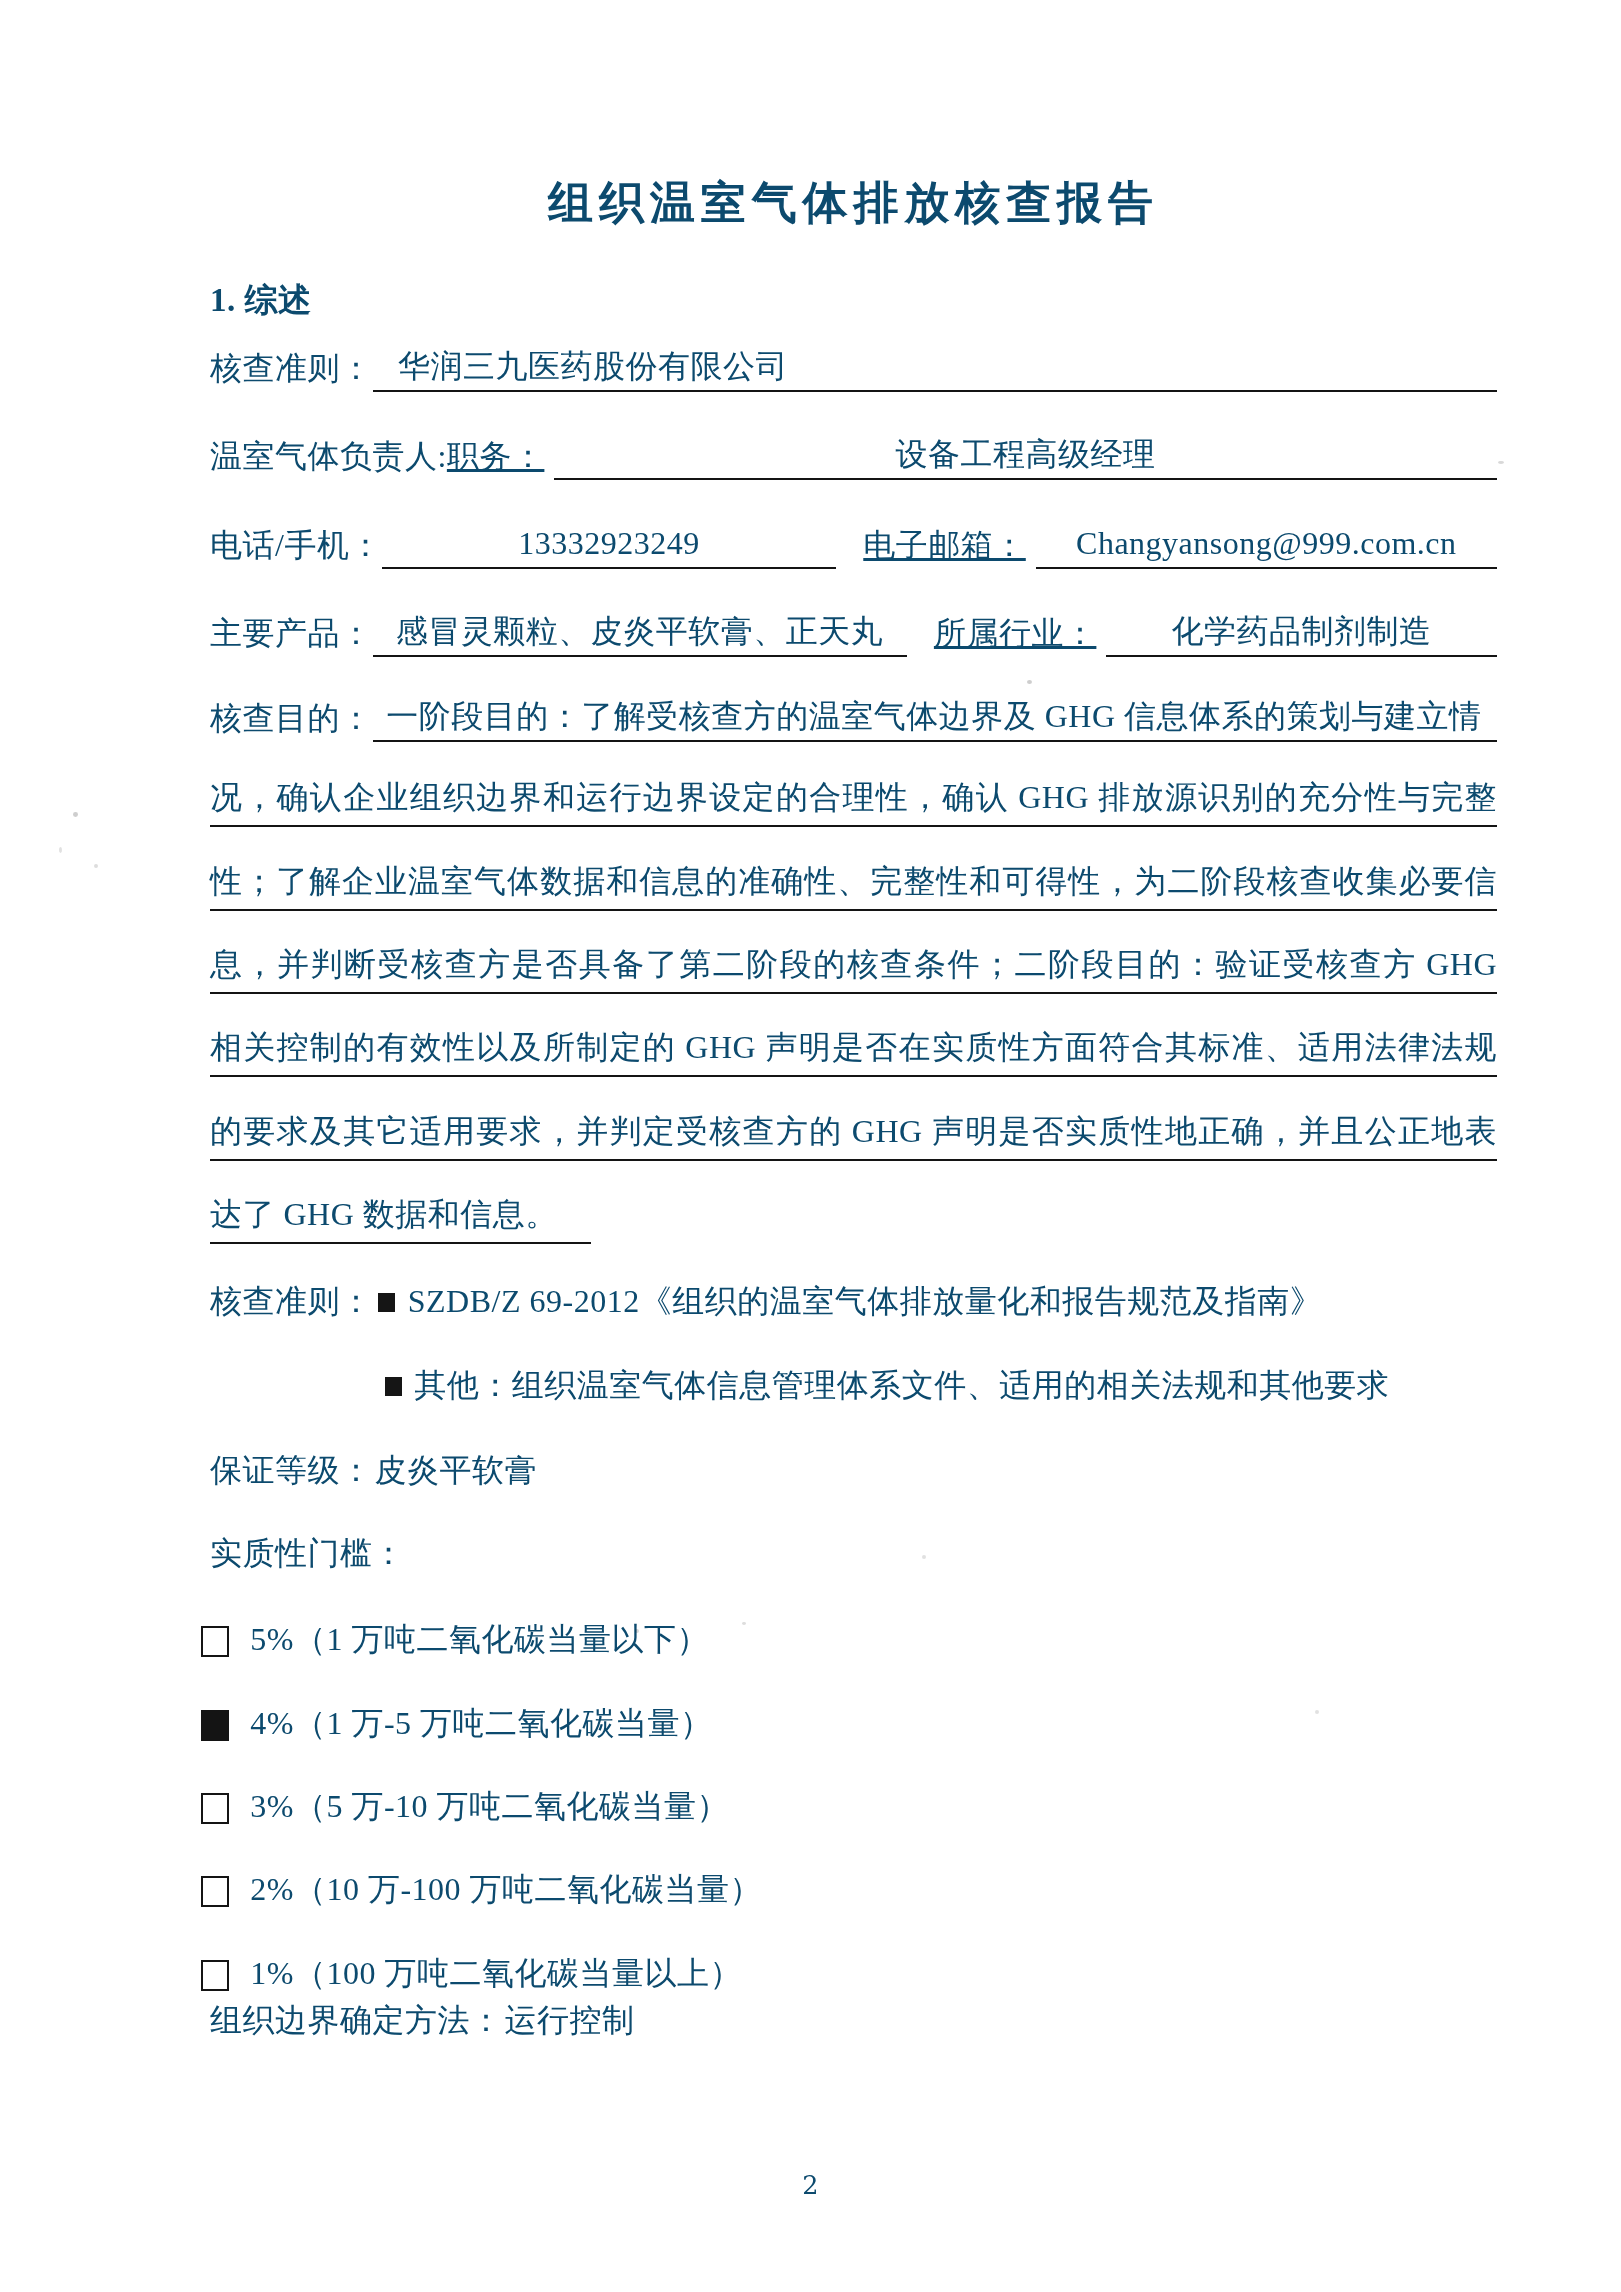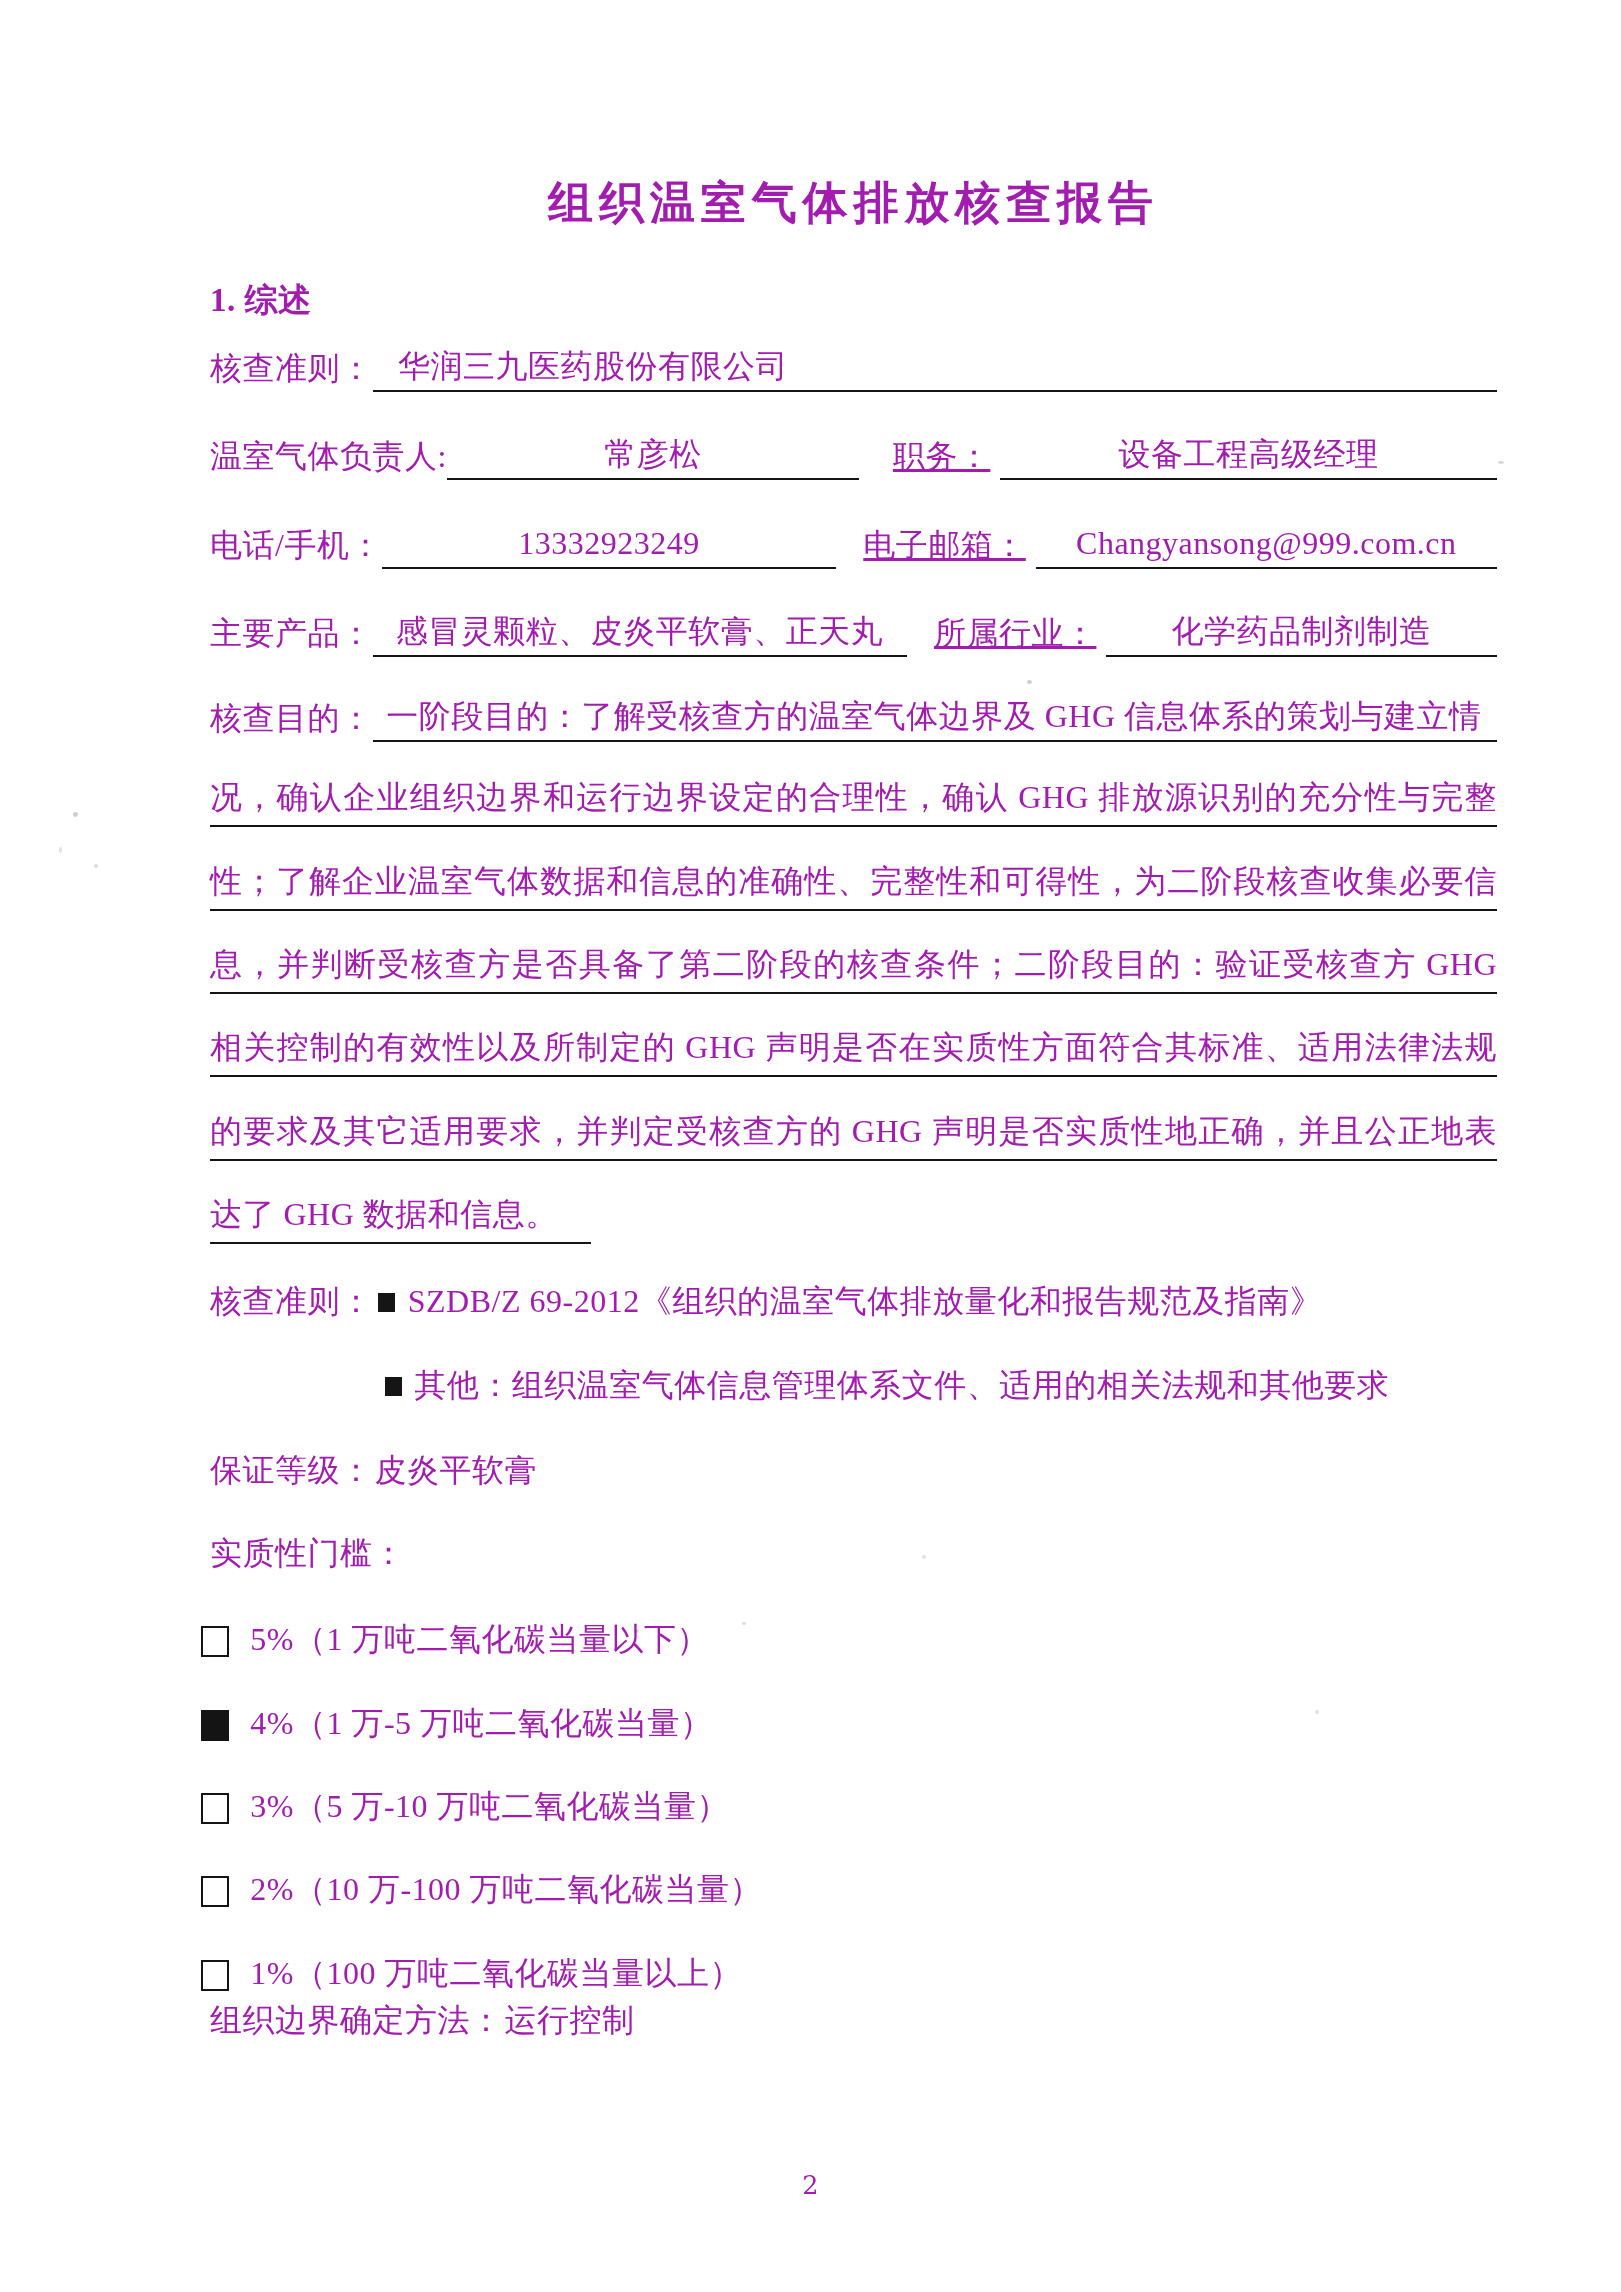--- a/index.html
+++ b/index.html
@@ -1,21 +1,21 @@
 <!DOCTYPE html>
 <html><head>
 <meta charset="utf-8">
 <style>
   html,body{margin:0;padding:0;background:#e8e8e8;}
   .page{
     position:relative;
     width:1621px;height:2293px;
     background:#ffffff;
     font-family:"Liberation Serif","DejaVu Serif",serif;
-    color:#a21caf;
+    color:#0c4a6e;
     overflow:hidden;
     letter-spacing:0.5px;
   }
   .abs{position:absolute;left:210px;right:124px;}
   .title{
     position:absolute;left:210px;right:124px;top:174px;
     margin:0;text-align:center;
     font-size:45px;font-weight:700;letter-spacing:5.9px;
     line-height:59px;
   }
@@ -79,21 +79,20 @@
 
   <div class="abs section">1. 综述</div>
 
   <div class="abs row" style="top:341px">
     <span class="lbl">核查准则：</span>
     <span class="fill left">华润三九医药股份有限公司</span>
   </div>
 
   <div class="abs row" style="top:429px">
     <span class="lbl">温室气体负责人:</span>
-    <span class="fill fix gap35" style="width:412px">常彦松</span>
     <span class="lbl2">职务：</span>
     <span class="fill">设备工程高级经理</span>
   </div>
 
   <div class="abs row" style="top:518px">
     <span class="lbl">电话/手机：</span>
     <span class="fill fix gap28" style="width:454px">13332923249</span>
     <span class="lbl2">电子邮箱：</span>
     <span class="fill">Changyansong@999.com.cn</span>
   </div>

